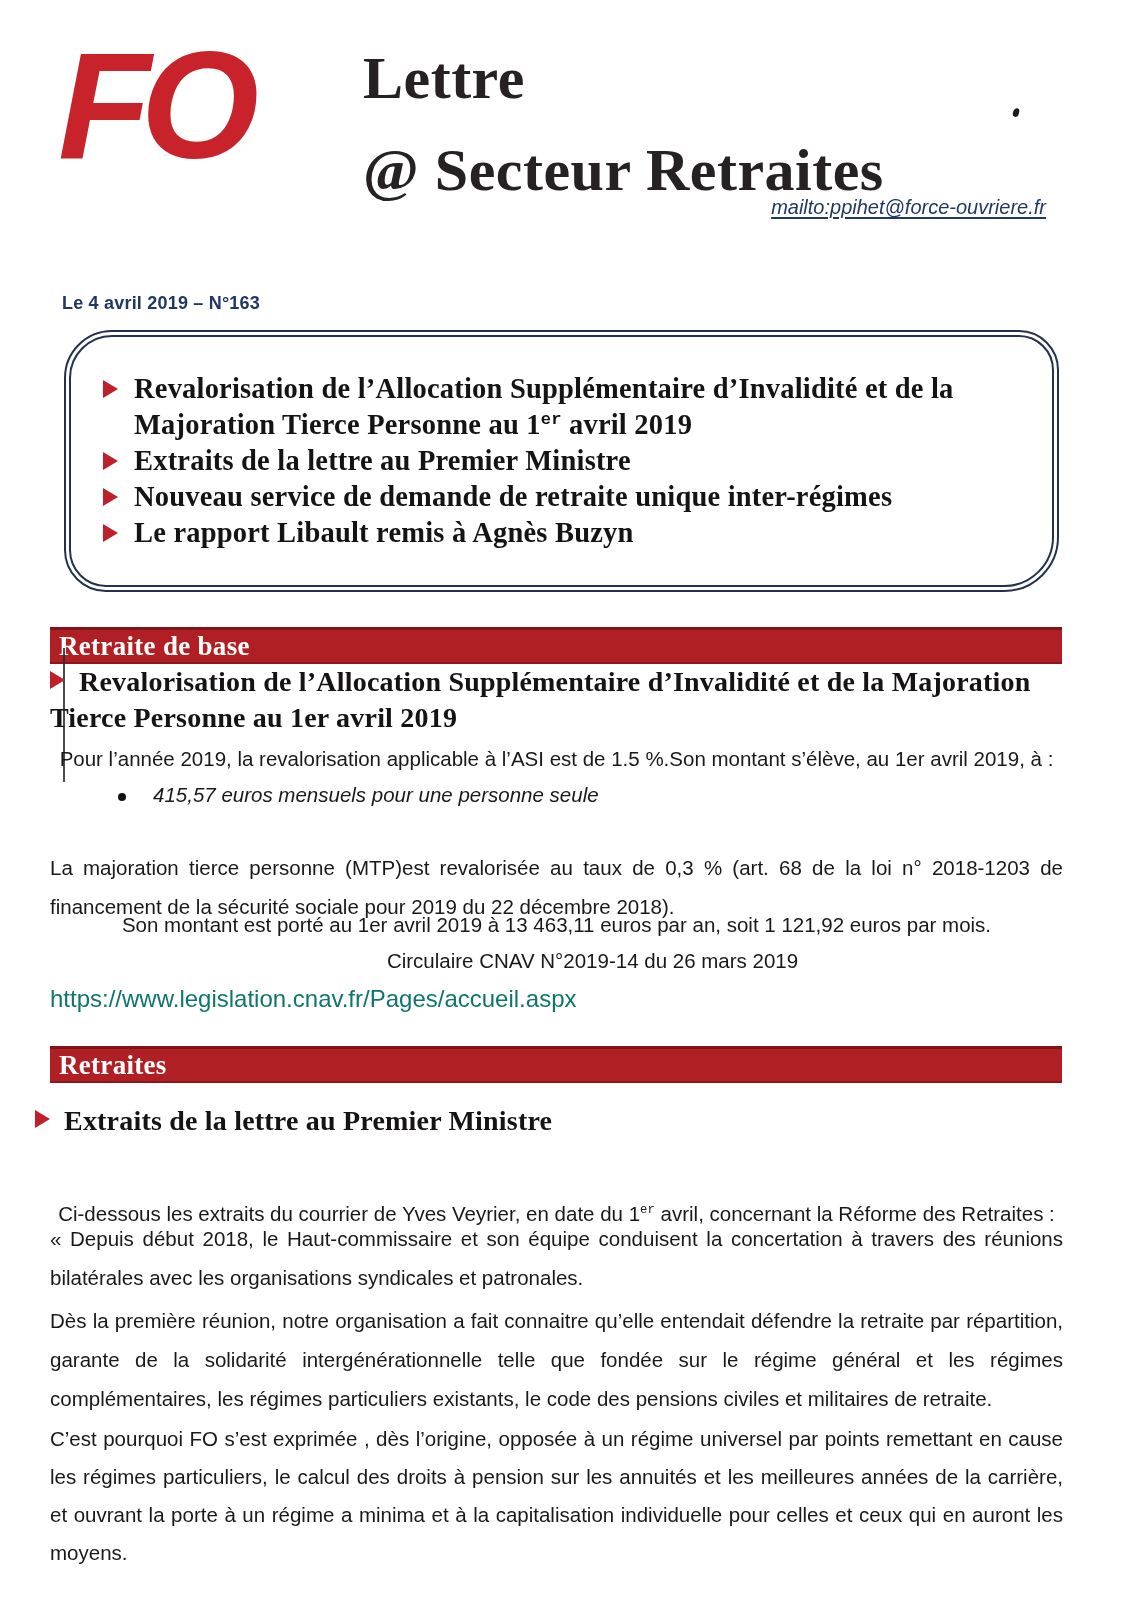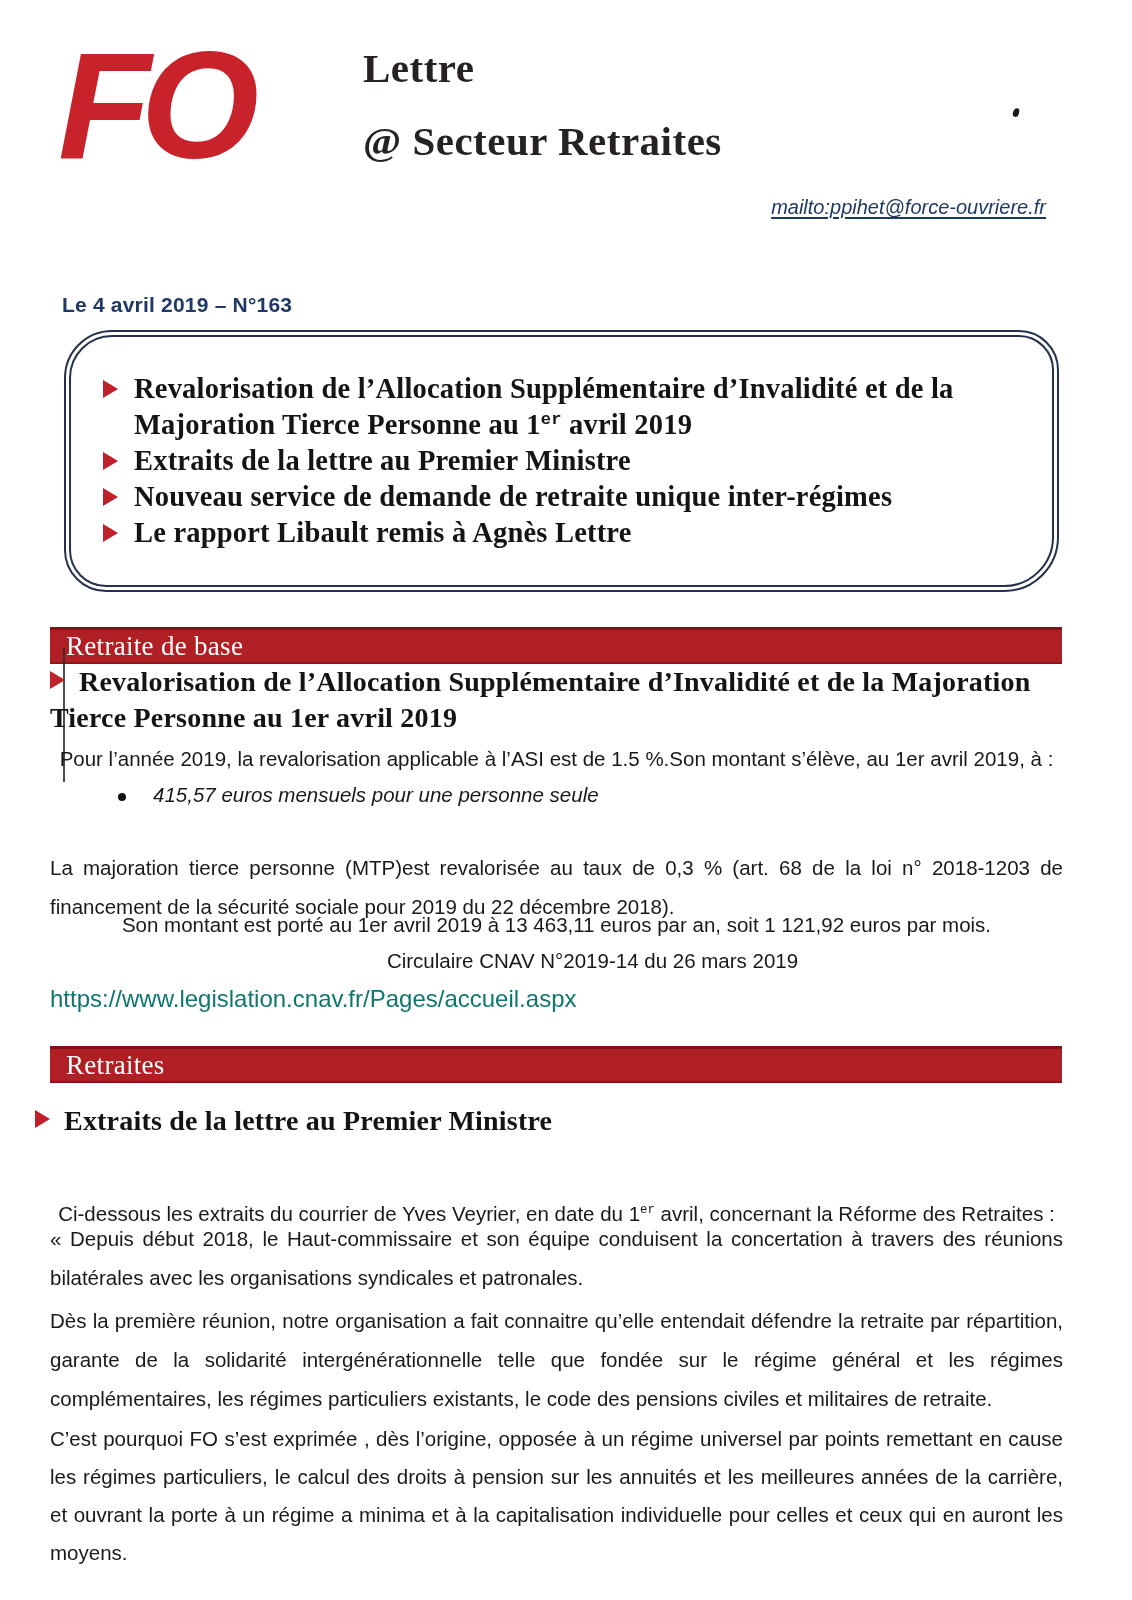--- a/index.html
+++ b/index.html
@@ -10,36 +10,36 @@
   
   .logo{
     position:absolute;left:58px;top:22px;
     font-family:"Liberation Sans", sans-serif;
     font-size:152px;font-weight:900;font-style:italic;
     letter-spacing:-10px;line-height:1.1;color:#c8232b;
   }
   .title-block{position:absolute;left:363px;top:48px;}
   .title-line{
     font-family:"Liberation Serif", serif;font-weight:700;
-    font-size:41px;color:#262223;line-height:1;letter-spacing:.5px;
+    font-size:60px;color:#262223;line-height:1;letter-spacing:.5px;
   }
   .title-line.second{margin-top:32px;}
   .mailto{
     position:absolute;right:86px;top:196px;
     font-size:20px;color:#1f3864;text-decoration:underline;
     text-underline-offset:3px;cursor:pointer;font-style:italic;
   }
   .ink-speck{
     position:absolute;left:1013px;top:108px;width:6px;height:9px;
     background:#1b1b1b;border-radius:60% 40% 55% 45%;transform:rotate(12deg);
   }
   
   .date-line{
     position:absolute;left:62px;top:293px;
-    font-size:21px;font-weight:700;color:#1f3864;letter-spacing:.2px;
+    font-size:18px;font-weight:700;color:#1f3864;letter-spacing:.2px;
   }
   
   .summary-box{
     position:absolute;left:64px;top:330px;width:995px;height:262px;
     border:7px double #24304d;border-radius:48px 40px 55px 42px;
     box-sizing:border-box;padding:34px 30px 0 32px;
   }
   .box-item{
     display:flex;align-items:flex-start;
     font-family:"Liberation Serif", serif;font-weight:700;
@@ -48,22 +48,22 @@
   .tri{
     width:0;height:0;flex:0 0 auto;display:inline-block;
     border-left:15px solid #c0202a;
     border-top:9px solid transparent;border-bottom:9px solid transparent;
     margin:9px 16px 0 0;
   }
   
   .banner{
     position:absolute;left:50px;width:1012px;height:37px;box-sizing:border-box;
     background:#b01f24;border-top:3px solid #7e1418;border-bottom:2px solid #8c161b;
-    color:#ffffff;font-family:"Liberation Serif", serif;font-weight:400;
-    font-size:27px;line-height:32px;padding-left:16px;letter-spacing:.3px;
+    color:#ffffff;font-family:"Liberation Serif", serif;font-weight:700;
+    font-size:27px;line-height:32px;padding-left:9px;letter-spacing:.3px;
   }
   .banner1{top:627px;}
   .banner2{top:1046px;}
   
   .sec-heading{
     position:absolute;font-family:"Liberation Serif", serif;font-weight:700;
     font-size:28px;line-height:36px;color:#161314;letter-spacing:.2px;
   }
   .heading1{left:50px;top:664px;width:1012px;}
   .heading2{left:35px;top:1103px;width:1000px;}
@@ -120,21 +120,21 @@
     <div class="box-item">
       <span class="tri"></span>
       <span>Extraits de la lettre au Premier Ministre</span>
     </div>
     <div class="box-item">
       <span class="tri"></span>
       <span>Nouveau service de demande de retraite unique inter-régimes</span>
     </div>
     <div class="box-item">
       <span class="tri"></span>
-      <span>Le rapport Libault remis à Agnès Lettre</span>
+      <span>Le rapport Libault remis à Agnès Buzyn</span>
     </div>
   </div>
 
   <div class="banner banner1">Retraite de base</div>
   <div class="scan-line"></div>
 
   <div class="sec-heading heading1">
     <span class="tri inline"></span><span>Revalorisation de l’Allocation Supplémentaire d’Invalidité et de la Majoration Tierce Personne au 1er avril 2019</span>
   </div>
 

